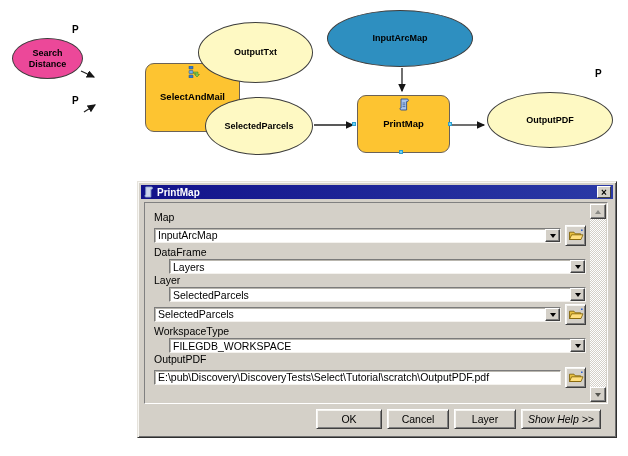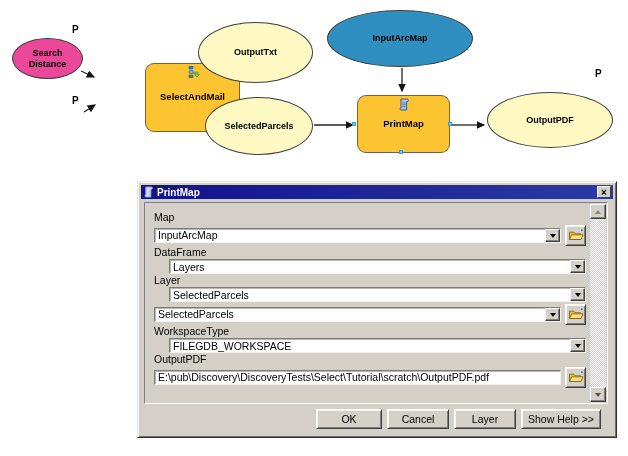--- a/index.html
+++ b/index.html
@@ -114,21 +114,21 @@
   .tri-down-s{ width: 0; height: 0; border: 3.5px solid transparent; border-top: 4.5px solid #55554f; margin-top: 3px; }
 
   .btn-row { position: absolute; left: 0; right: 15px; top: 227px; display: flex; justify-content: flex-end; gap: 5px; }
   .dlg-btn {
     height: 20px; background: #d4d0c8;
     border: 1px solid; border-color: #fff #404040 #404040 #fff;
     box-shadow: inset 1px 1px 0 #f6f5f1, inset -1px -1px 0 #808080;
     font-size: 10.5px; color: #000;
     display: flex; align-items: center; justify-content: center;
   }
-  .w-ok { width: 66px; } .w-cancel { width: 62px; } .w-apply { width: 62px; } .w-help { width: 80px; }
+  .w-ok { width: 66px; } .w-cancel { width: 62px; } .w-apply { width: 62px; } .w-help { width: 80px; font-style: italic; }
 </style>
 </head>
 <body>
 
 <div class="diagram">
 
   <svg class="arrows">
     <defs>
       <marker id="arr" markerWidth="8" markerHeight="8" refX="5.6" refY="3" orient="auto">
         <path d="M0,0 L6.5,3 L0,6 Z" fill="#161616"></path>

